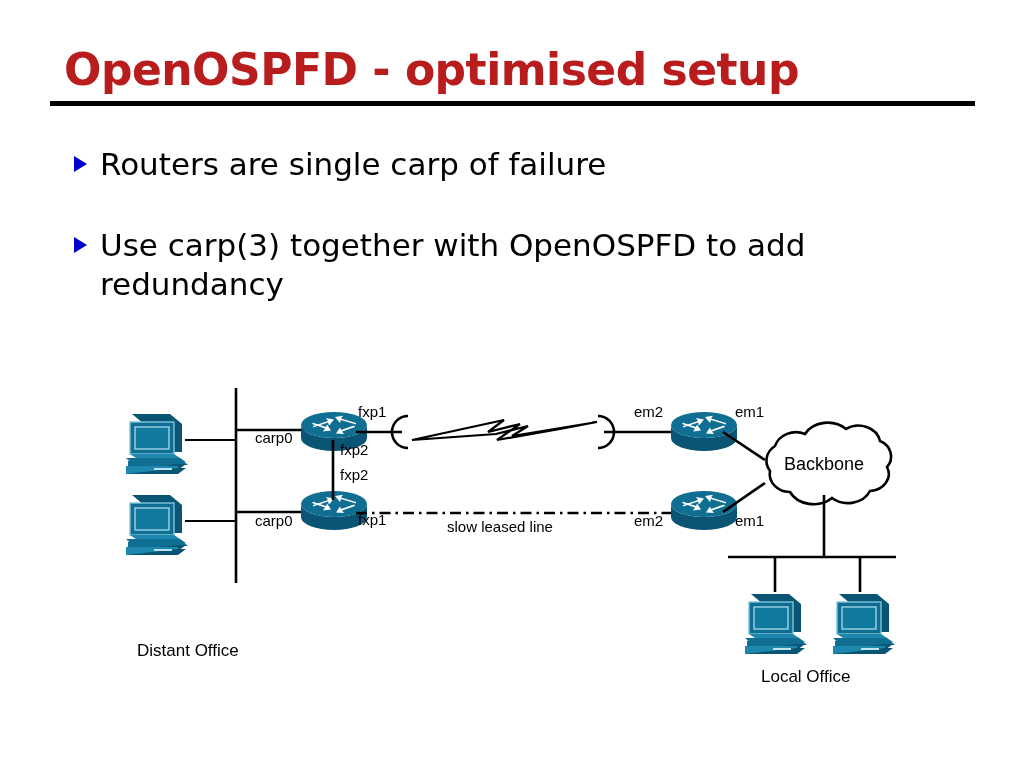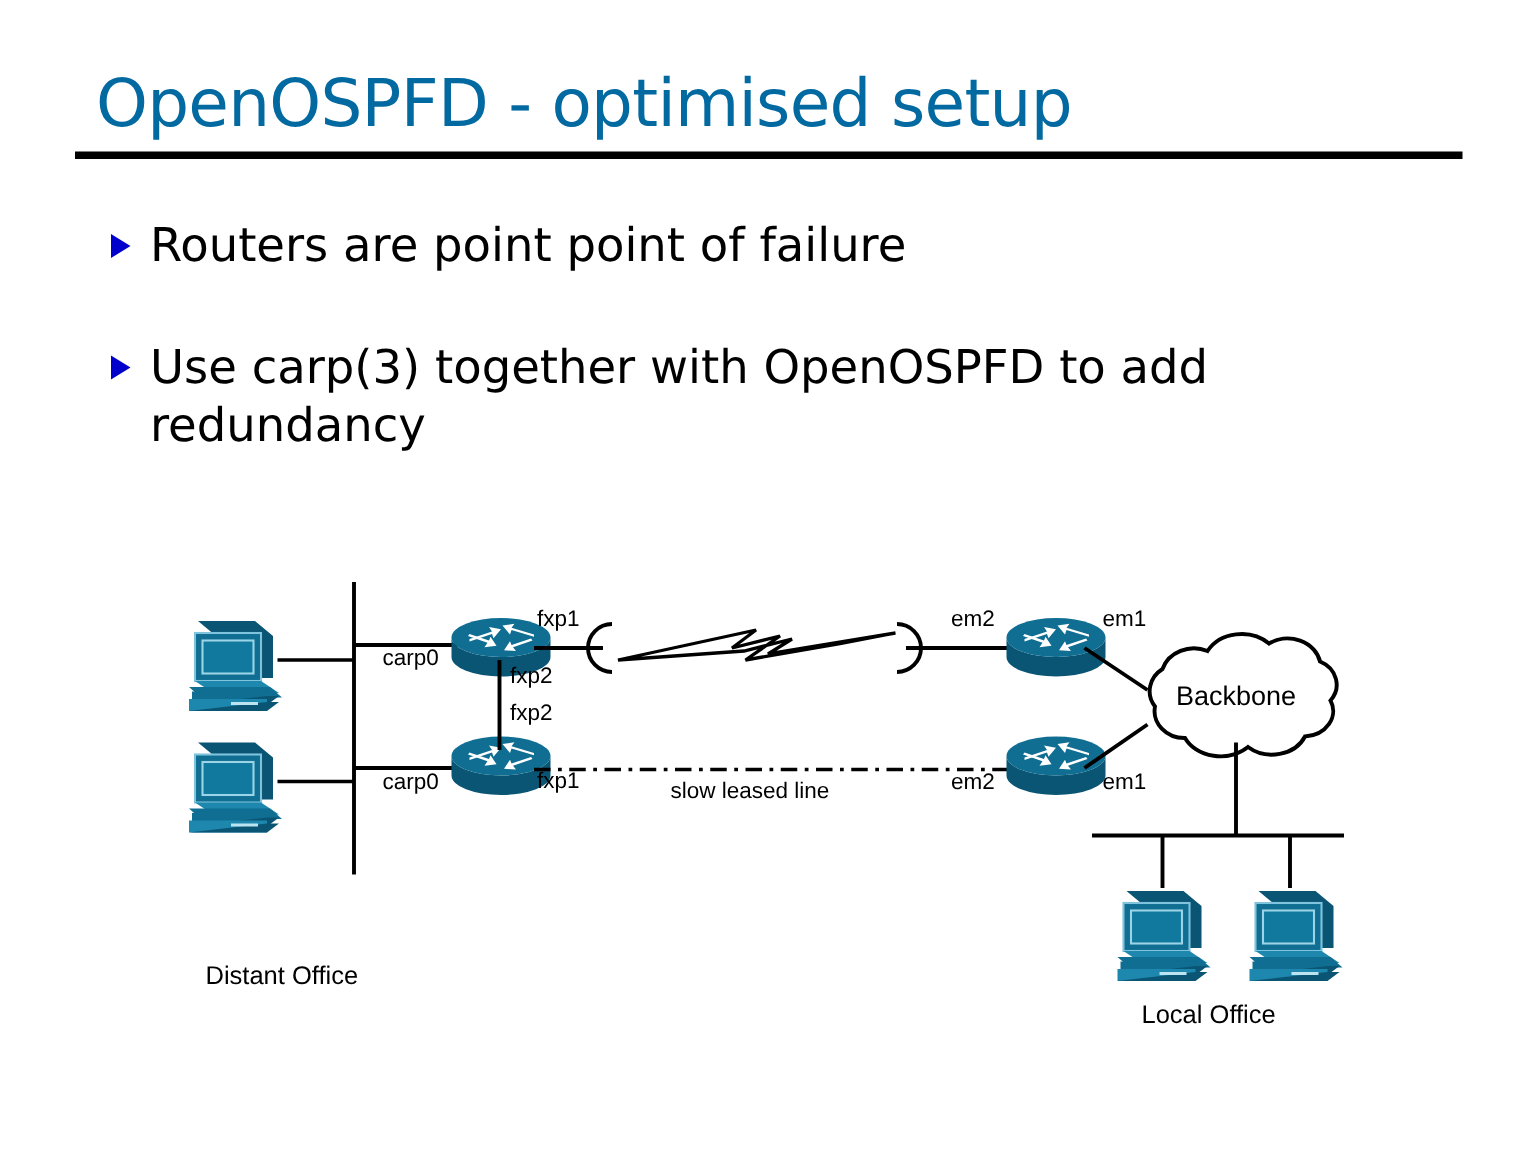--- a/index.html
+++ b/index.html
@@ -17,23 +17,23 @@
     color: #000000;
   }
 
   
   #slide-title {
     position: absolute;
     left: 64px;
     top: 44px;
     font-size: 44px;
     line-height: 52px;
-    font-weight: 400;
+    font-weight: 700;
     letter-spacing: -0.5px;
-    color: #0369a1;
+    color: #b91c1c;
     white-space: nowrap;
   }
   #title-rule {
     position: absolute;
     left: 50px;
     top: 101px;
     width: 925px;
     height: 5px;
     background: #000000;
   }
@@ -134,21 +134,21 @@
 
 <div id="slide-title">OpenOSPFD - optimised setup</div>
 <div id="title-rule"></div>
 
 <div id="bullet-list">
 
   <div class="bullet-row">
     <div class="bullet-marker">
       <span class="tri"></span>
     </div>
-    <div class="bullet-text">Routers are point point of failure</div>
+    <div class="bullet-text">Routers are single carp of failure</div>
   </div>
 
   <div class="bullet-row">
     <div class="bullet-marker">
       <span class="tri"></span>
     </div>
     <div class="bullet-text">Use carp(3) together with OpenOSPFD to add redundancy</div>
   </div>
 
 </div>

